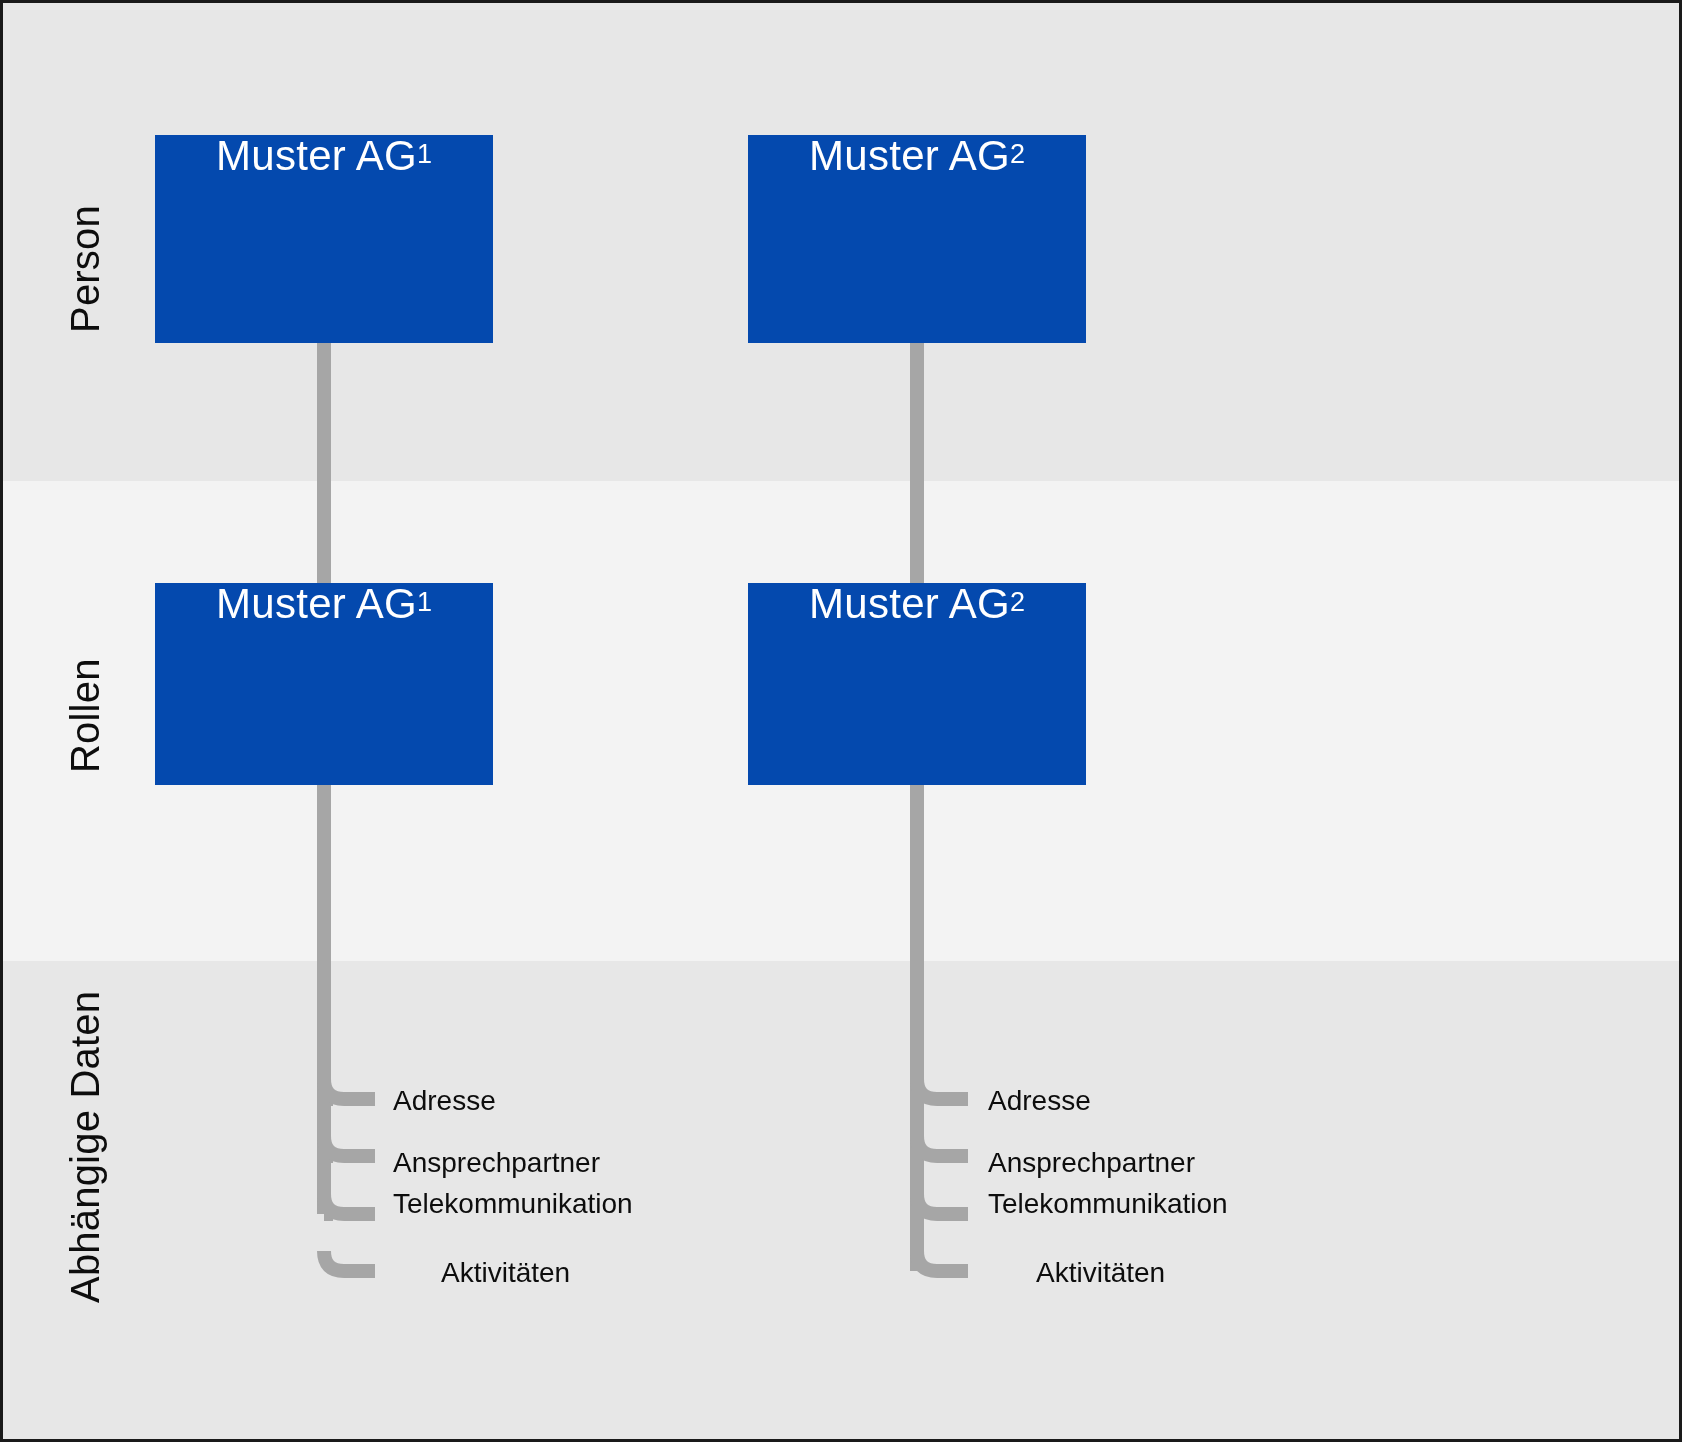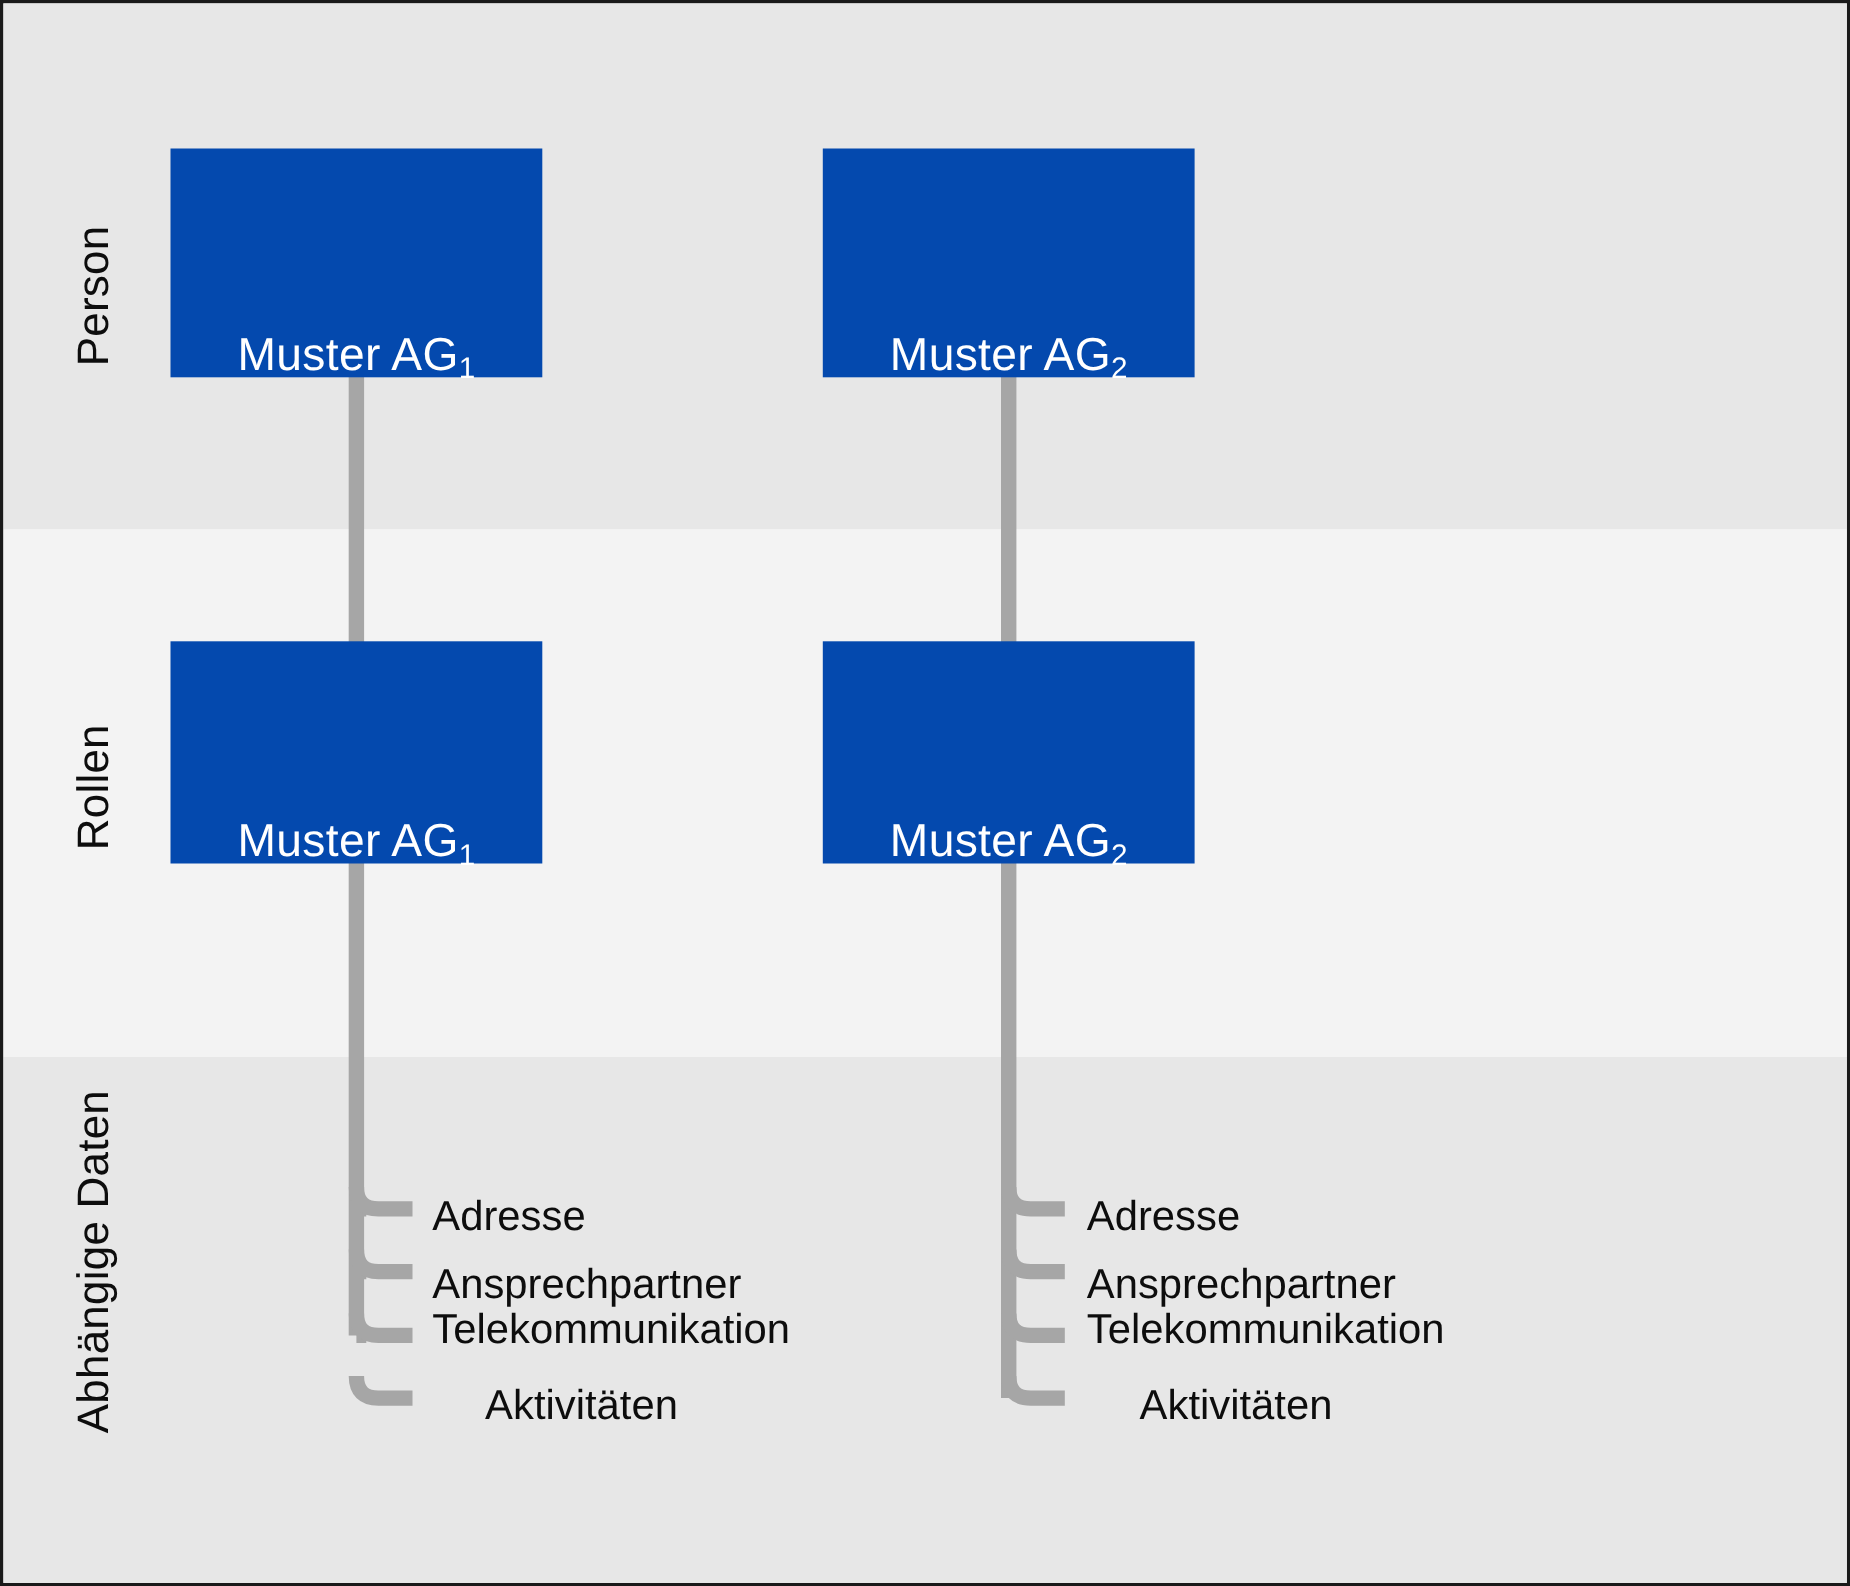--- a/index.html
+++ b/index.html
@@ -50,21 +50,21 @@
   #label-person > span { left: 62px; top: 330px; }
   #label-rollen > span { left: 62px; top: 770px; }
   #label-daten  > span { left: 62px; top: 1300px; }
 
   
   .entity-box {
     position: absolute;
     background: #0449ae;
     color: #ffffff;
     display: flex;
-    align-items: flex-end;
+    align-items: flex-start;
     justify-content: center;
     font-size: 42px;
     line-height: 1;
     letter-spacing: 0.3px;
     user-select: none;
   }
   .entity-box .sub {
     font-size: 27px;
     vertical-align: baseline;
     position: relative;
@@ -81,21 +81,21 @@
     position: absolute;
     overflow: visible;
     pointer-events: none;
   }
   #conn-col-1 { left: 0; top: 0; width: 1682px; height: 1442px; }
 
   
   .branch-label {
     position: absolute;
     color: #0d0d0d;
-    font-size: 38px;
+    font-size: 28px;
     line-height: 1;
     white-space: nowrap;
   }
   .col1-labels { left: 390px; }
   .col2-labels { left: 985px; }
   .branch-row-0 { top: 1084px; }
   .branch-row-1 { top: 1187px; }
   .branch-row-2 { top: 1146px; }
   .branch-row-3 { top: 1256px; margin-left: 48px; }
 </style>

